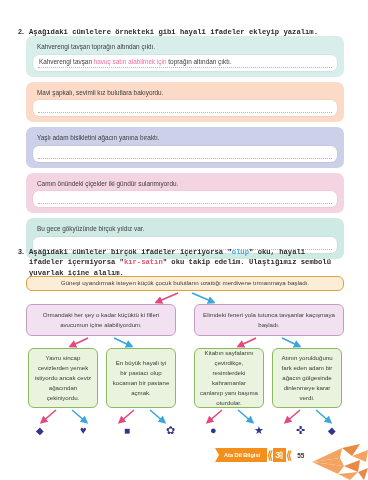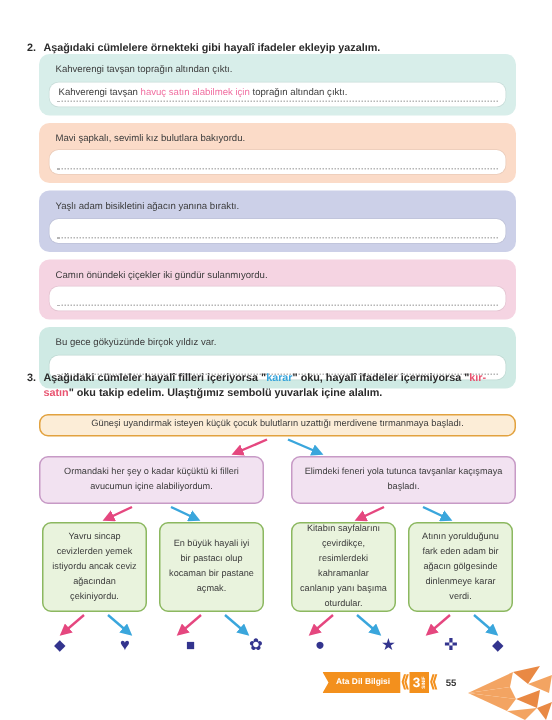--- a/index.html
+++ b/index.html
@@ -13,21 +13,21 @@
   }
   .page{position:relative;width:368px;height:480px;}
 
   
   .q-head{
     display:flex;align-items:flex-start;
     font-size:7.2px;font-weight:bold;color:#2b2b2b;
     line-height:1.45;
   }
   .q-num{width:11px;flex:0 0 11px;padding-left:4px;}
-  .q-text{flex:1;padding-right:14px;}
+  .q-text{flex:1;padding-right:14px;font-family:Liberation Mono, monospace;}
   #ex2-head{position:absolute;left:14px;top:27px;width:340px;}
   #ex3-head{position:absolute;left:14px;top:247px;width:340px;}
   .mavi{color:#3aa6dc;}
   .kirmizi{color:#e8526f;}
 
   
   .cards{position:absolute;left:26px;top:36px;width:318px;}
   .card{
     border-radius:7px;
     padding:5px 7px 6px 7px;
@@ -162,21 +162,21 @@
       <div class="prompt">Bu gece gökyüzünde birçok yıldız var.</div>
       <div class="answer-line">
         <div class="dots"></div>
       </div>
     </div>
 
   </div>
 
   <div class="q-head" id="ex3-head">
     <span class="q-num">3.</span>
-    <span class="q-text"><span>Aşağıdaki cümleler hayalî filleri içeriyorsa "</span><span class="mavi">karar</span><span>" oku, hayalî ifadeler içermiyorsa "</span><span class="kirmizi">kır-</span><span class="kirmizi">satın</span><span>" oku takip edelim. Ulaştığımız sembolü yuvarlak içine alalım.</span></span>
+    <span class="q-text"><span>Aşağıdaki cümleler birçok ifadeler içeriyorsa "</span><span class="mavi">olup</span><span>" oku, hayalî ifadeler içermiyorsa "</span><span class="kirmizi">kır-</span><span class="kirmizi">satın</span><span>" oku takip edelim. Ulaştığımız sembolü yuvarlak içine alalım.</span></span>
   </div>
 
   <div class="flow">
 
     <svg class="arrows" viewBox="0 0 318 178">
       <defs>
         <marker id="ap" markerWidth="5" markerHeight="5" refX="3.2" refY="2.5" orient="auto">
           <path d="M0,0 L5,2.5 L0,5 z" fill="#e5477f"></path>
         </marker>
         <marker id="ab" markerWidth="5" markerHeight="5" refX="3.2" refY="2.5" orient="auto">

